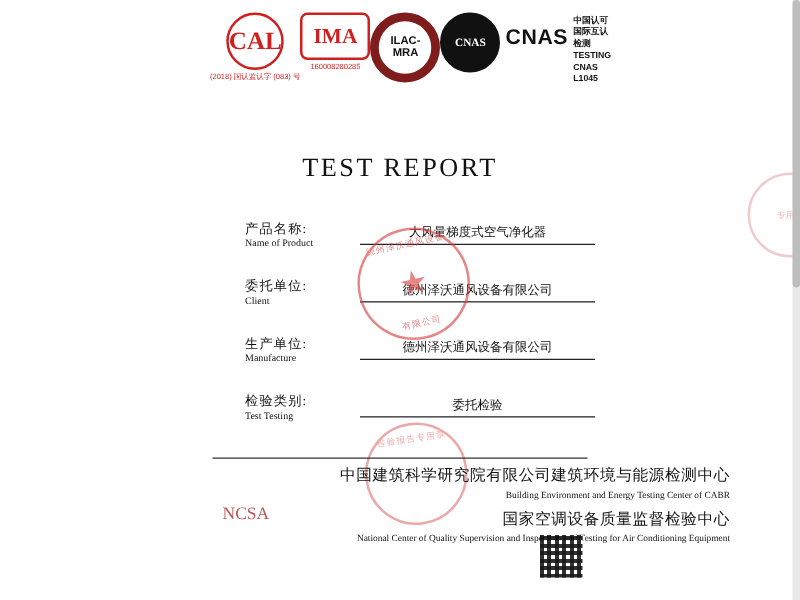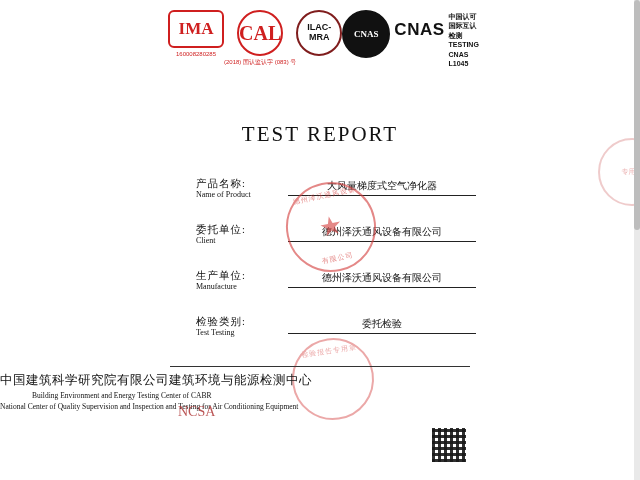--- a/index.html
+++ b/index.html
@@ -54,21 +54,21 @@
     font-size: 17px;
     font-family: "Liberation Serif", serif;
   }
   .badge-cal {
     border: 2px solid #cf1f1f;
     color: #cf1f1f;
     font-size: 20px;
     font-family: "Liberation Serif", serif;
   }
   .badge-ilac {
-    border: 2px solid #7f1d1d;
+    border: 7px solid #7f1d1d;
     color: #111111;
     font-size: 9px;
     font-family: "Liberation Sans", sans-serif;
   }
   .badge-cnas-ring {
     border: 2px solid #111111;
     background: #111111;
     color: #ffffff;
     width: 44px;
     height: 44px;
@@ -194,21 +194,21 @@
     top: 366px;
     left: 170px;
     width: 300px;
     border-top: 1px solid #333333;
   }
   .footer {
     position: absolute;
     top: 372px;
     left: 0;
     width: 584px;
-    text-align: left;
+    text-align: right;
   }
   .footer-cn {
     font-size: 12.5px;
     color: #111111;
     letter-spacing: 0.5px;
     font-family: "Liberation Serif", serif;
   }
   .footer-en {
     font-size: 7.5px;
     color: #111111;
@@ -336,27 +336,27 @@
   }
 </style>
 </head>
 <body>
 
 <div id="page">
 
   <div class="cert-strip">
 
     <div class="cert-block">
+      <div class="badge-circle badge-cal">CAL</div>
+      <div class="cert-caption">(2018) 国认监认字 (083) 号</div>
+    </div>
+
+    <div class="cert-block">
       <div class="badge-circle badge-ima">IMA</div>
       <div class="cert-caption">160008280285</div>
-    </div>
-
-    <div class="cert-block">
-      <div class="badge-circle badge-cal">CAL</div>
-      <div class="cert-caption">(2018) 国认监认字 (083) 号</div>
     </div>
 
     <div class="cert-block">
       <div class="badge-circle badge-ilac">ILAC-MRA</div>
     </div>
 
     <div class="cnas-wrap">
       <div style="text-align:center">
         <div class="badge-circle badge-cnas-ring">CNAS</div>
       </div>
@@ -425,20 +425,21 @@
   </div>
 
   <div class="seal-edge">
     <span>专用章</span>
   </div>
 
   <div class="footer-rule"></div>
   <div class="footer">
     <div class="footer-cn">中国建筑科学研究院有限公司建筑环境与能源检测中心</div>
     <div class="footer-en">Building Environment and Energy Testing Center of CABR</div>
+    <div class="footer-cn2">国家空调设备质量监督检验中心</div>
     <div class="footer-en2">National Center of Quality Supervision and Inspection and Testing for Air Conditioning Equipment</div>
   </div>
   <div class="ncsa-mark">NCSA</div>
 
   <div class="qr"></div>
 
   <div class="scrollbar">
     <div class="scrollbar-thumb"></div>
   </div>
 

